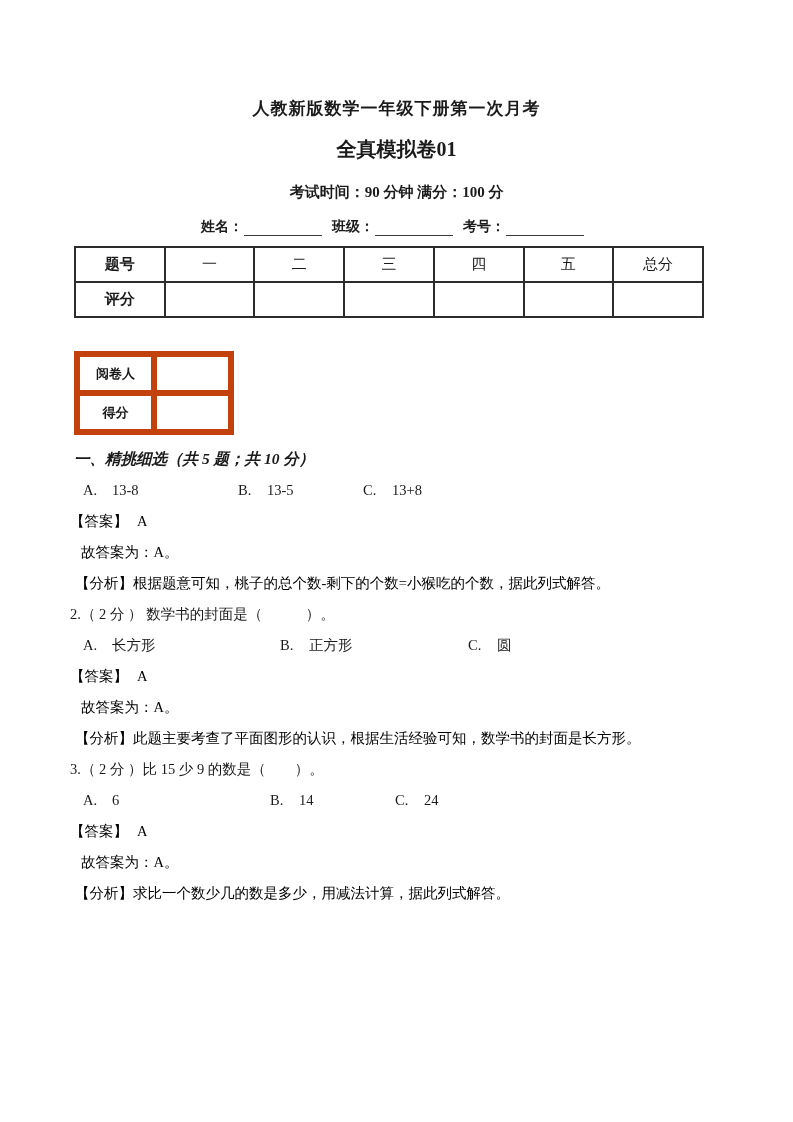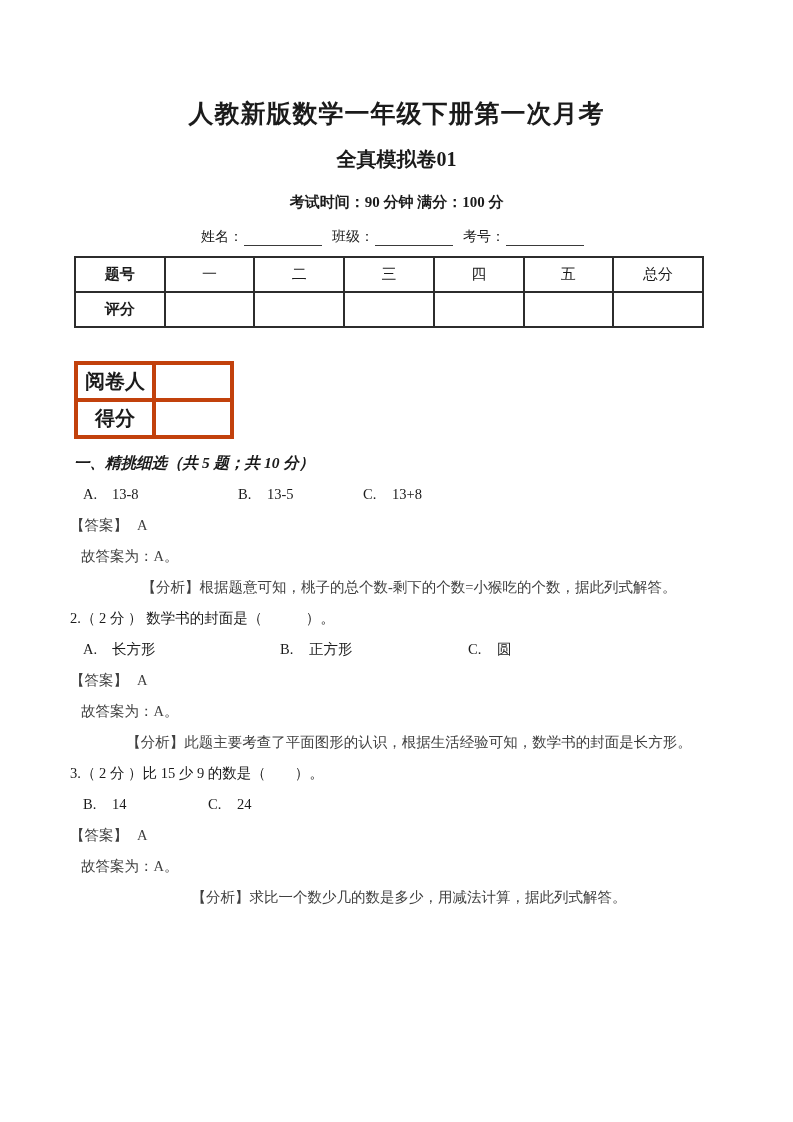--- a/index.html
+++ b/index.html
@@ -8,79 +8,79 @@
     width:793px; height:1122px;
     background:#ffffff;
     color:#1b1b1b;
     font-family:"Liberation Serif","DejaVu Serif",serif;
     box-sizing:border-box;
     padding-top:97px;
     overflow:hidden;
   }
   .title {
     margin:0; text-align:center;
-    font-size:25px; font-weight:bold; letter-spacing:1px;font-family:Liberation Serif, serif;
+    font-size:17px; font-weight:bold; letter-spacing:1px;font-family:Liberation Serif, serif;
   }
   .subtitle {
     margin:16px 0 0; text-align:center;
     font-size:20px; font-weight:bold;
   }
   .exam-info {
     margin-top:20px; text-align:center;
     font-size:15px; font-weight:bold;
   }
   .name-row {
     margin-top:16px; text-align:center;
     font-size:14px; white-space:nowrap;
   }
-  .name-row .field { margin:4px 1px; }
+  .name-row .field { margin:4px 1px;font-weight:bold; }
   .name-row .blank {
     display:inline-block; width:78px; height:15px;
     border-bottom:1px solid #3a3a3a; margin-right:9px;
     vertical-align:bottom;
   }
   table { border-collapse:collapse; }
   .score-table {
     table-layout:fixed; width:630px;
     margin:10px 0 0 74px;
   }
   .score-table td {
     border:2px solid #2c2c2c; height:31px;
     text-align:center; font-size:15px;
   }
   .score-table td.rowhead { font-weight:bold; }
   .grader-table {
     width:160px; margin:33px 0 0 74px;
     table-layout:fixed;
   }
   .grader-table td {
-    border:4px solid #c2410c; height:31px;
-    text-align:center; font-size:20px;
+    border:6px solid #c2410c; height:31px;
+    text-align:center; font-size:13px;
   }
   .grader-table td.rowhead { font-weight:bold; }
   .section-heading {
     margin:14px 0 0 74px;
     font-size:15.5px; font-weight:bold;font-style:italic;
   }
   .qa {
     margin:9px 50px 0 70px;
     font-size:14.5px;
   }
   .qa p { margin:0 0 9px; line-height:22px; }
-  .red { color:#404040; }
+  .red { color:#000000; }
   .options { display:flex; padding-left:13px; }
   .opt-label { display:inline-block; min-width:29px; }
   .q0 .opt0 { width:155px; } .q0 .opt1 { width:125px; }
   .q1 .opt0 { width:197px; } .q1 .opt1 { width:188px; }
   .q2 .opt0 { width:187px; } .q2 .opt1 { width:125px; }
   .answer .ans-value { margin-left:9px; }
   .analysis .body { margin-left:7px; }
   .q2 .analysis .body { margin-left:0; }
   .conclusion { padding-left:11px; }
-  .note { padding-left:5px;text-align:center; }
+  .note { padding-left:5px; }
   .stem { white-space:nowrap; }
 </style>
 </head>
 <body>
 
 <div class="page">
 
   <h1 class="title">人教新版数学一年级下册第一次月考</h1>
   <h2 class="subtitle">全真模拟卷01</h2>
   <div class="exam-info">考试时间：90 分钟 满分：100 分</div>
@@ -146,20 +146,21 @@
       <span class="opt opt2"><span class="opt-label">C.</span><span class="opt-text">圆</span></span>
     </p>
     <p class="answer red"><span class="tag">【答案】</span><span class="ans-value">A</span></p>
     <p class="conclusion red">故答案为：A。</p>
     <p class="note red"><span class="tag">【分析】</span><span class="body">此题主要考查了平面图形的认识，根据生活经验可知，数学书的封面是长方形。</span></p>
   </div>
 
   <div class="qa q2">
     <p class="stem">3.（ 2 分 ）比 15 少 9 的数是（　　）。</p>
     <p class="options">
+      <span class="opt opt0"><span class="opt-label">A.</span><span class="opt-text">6</span></span>
       <span class="opt opt1"><span class="opt-label">B.</span><span class="opt-text">14</span></span>
       <span class="opt opt2"><span class="opt-label">C.</span><span class="opt-text">24</span></span>
     </p>
     <p class="answer red"><span class="tag">【答案】</span><span class="ans-value">A</span></p>
     <p class="conclusion red">故答案为：A。</p>
     <p class="note red"><span class="tag">【分析】</span><span class="body">求比一个数少几的数是多少，用减法计算，据此列式解答。</span></p>
   </div>
 
 </div>
 

